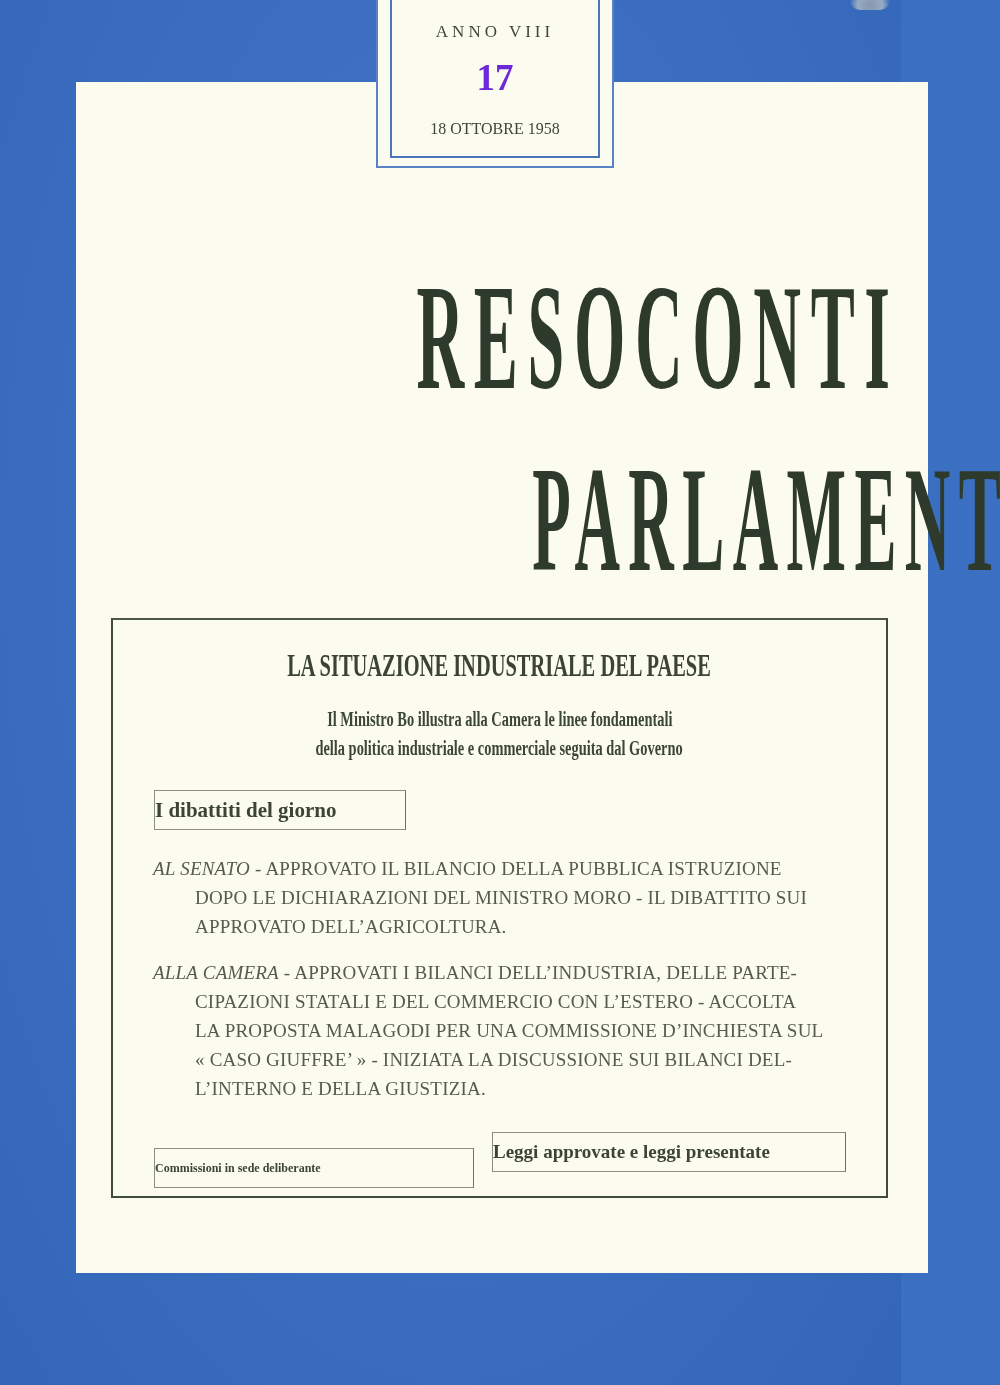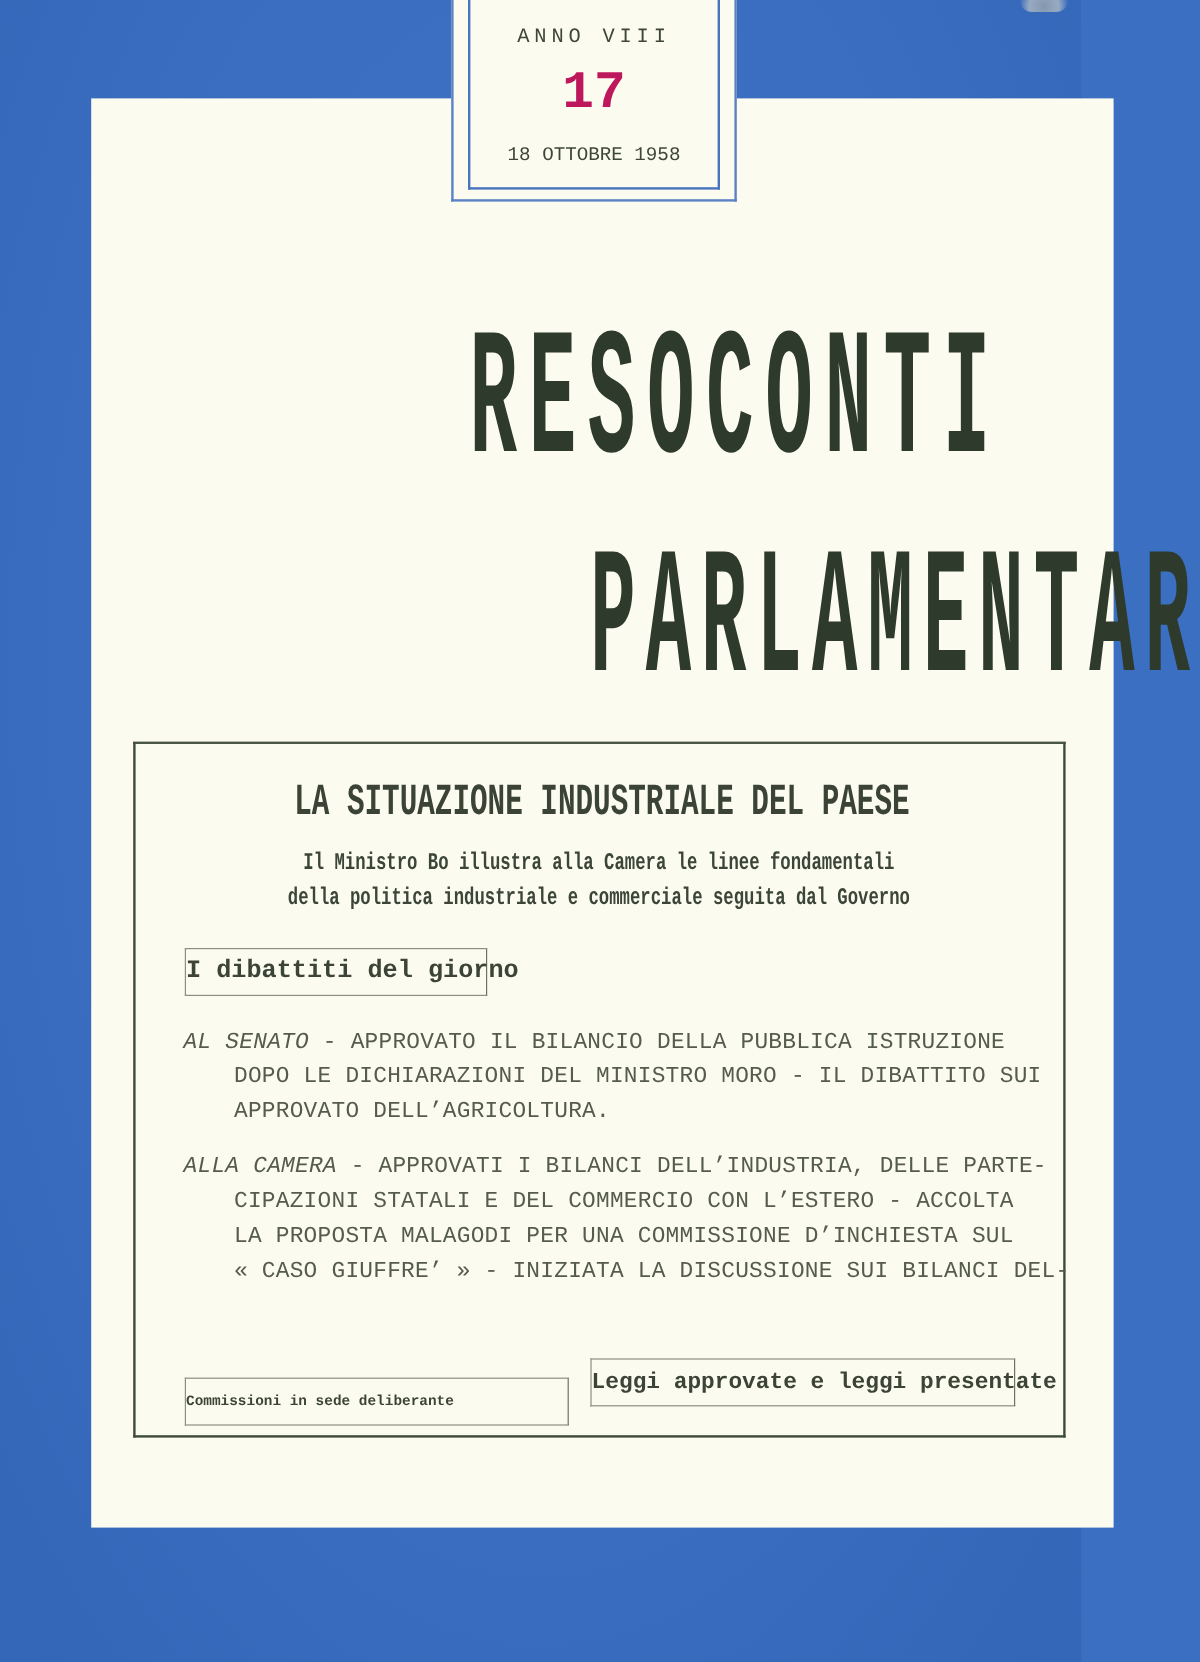--- a/index.html
+++ b/index.html
@@ -1,32 +1,32 @@
 <!DOCTYPE html>
 <html><head>
 <meta charset="utf-8">
 <style>
   html,body{margin:0;padding:0;}
   body{width:1000px;height:1385px;background:#3b6fc1;position:relative;overflow:hidden;font-family:"Liberation Serif","DejaVu Serif",serif;color:#2f3a2c;}
-  .cover{position:absolute;left:0;top:0;width:901px;height:1385px;background:radial-gradient(ellipse at 50% 40%,#4376c8 0%,#3a6dbf 60%,#3466b8 100%);font-family:Liberation Mono, monospace;}
+  .cover{position:absolute;left:0;top:0;width:901px;height:1385px;background:radial-gradient(ellipse at 50% 40%,#4376c8 0%,#3a6dbf 60%,#3466b8 100%);}
   .paper{position:absolute;left:76px;top:82px;width:852px;height:1191px;background:#fcfbef;}
   .issue-tab{position:absolute;left:376px;top:0;width:238px;height:168px;background:#fcfbef;box-sizing:border-box;}
   .issue-inner{position:absolute;left:14px;top:-4px;width:210px;height:162px;border:2px solid #4a74bd;border-top:none;box-sizing:border-box;text-align:center;}
   .issue-outer{position:absolute;left:0;top:0;width:238px;height:168px;border:2px solid #5b82c5;border-top:none;box-sizing:border-box;}
   .anno{position:absolute;left:0;right:0;top:26px;font-size:17px;letter-spacing:4px;color:#3d4637;}
-  .numero{position:absolute;left:0;right:0;top:54px;font-size:44px;font-weight:bold;color:#be185d;line-height:56px;}
+  .numero{position:absolute;left:0;right:0;top:54px;font-size:37px;font-weight:bold;color:#6d28d9;line-height:56px;}
   .data{position:absolute;left:0;right:0;top:124px;font-size:16px;color:#3d4637;}
   .title{position:absolute;left:76px;width:852px;text-align:center;font-weight:bold;color:#2e3a2b;white-space:nowrap;margin-left:33px;}
   .title span{display:inline-block;transform-origin:center;}
   .t1{top:262px;font-size:150px;line-height:150px;}
   .t1 span{transform:scaleX(0.44);letter-spacing:22px;}
   .t2{top:444px;font-size:150px;line-height:150px;}
   .t2 span{transform:scaleX(0.42);letter-spacing:20px;}
   .box{position:absolute;left:111px;top:618px;width:777px;height:580px;border:2px solid #3e4a3a;border-top:2px solid #4b5548;box-sizing:border-box;}
-  .headline{position:absolute;left:0;right:0;top:28px;text-align:center;font-size:37px;font-weight:bold;white-space:nowrap;color:#3a4336;}
+  .headline{position:absolute;left:0;right:0;top:28px;text-align:center;font-size:31px;font-weight:bold;white-space:nowrap;color:#3a4336;}
   .headline span{display:inline-block;transform:scaleX(0.66);}
   .sub{position:absolute;left:0;right:0;text-align:center;font-size:20px;font-weight:bold;white-space:nowrap;color:#3c4638;}
   .sub span{display:inline-block;transform:scaleX(0.72);}
   .sub1{top:88px;} .sub2{top:117px;}
   .label-box{position:absolute;border:1px solid #8a8f80;border-right:1.5px solid #6d7265;box-sizing:border-box;background:transparent;text-align:left;font-weight:bold;color:#3b4436;white-space:nowrap;cursor:pointer;}
   .lb-dibattiti{left:41px;top:170px;width:252px;height:40px;font-size:21px;line-height:38px;}
   .lb-commissioni{left:41px;top:528px;width:320px;height:40px;font-size:12px;line-height:38px;}
   .lb-leggi{left:379px;top:512px;width:354px;height:40px;font-size:19px;line-height:38px;}
   .para{position:absolute;left:40px;width:696px;font-size:19px;line-height:29px;color:#555c4b;letter-spacing:0.2px;}
   .para .lead{font-style:italic;}
@@ -68,19 +68,20 @@
       <span class="line"><span class="lead">AL SENATO</span><span> - APPROVATO IL BILANCIO DELLA PUBBLICA ISTRUZIONE</span></span>
       <span class="line ind">DOPO LE DICHIARAZIONI DEL MINISTRO MORO - IL DIBATTITO SUI</span>
       <span class="line ind">APPROVATO DELL’AGRICOLTURA.</span>
     </div>
 
     <div class="para p-camera">
       <span class="line"><span class="lead">ALLA CAMERA</span><span> - APPROVATI I BILANCI DELL’INDUSTRIA, DELLE PARTE-</span></span>
       <span class="line ind">CIPAZIONI STATALI E DEL COMMERCIO CON L’ESTERO - ACCOLTA</span>
       <span class="line ind">LA PROPOSTA MALAGODI PER UNA COMMISSIONE D’INCHIESTA SUL</span>
       <span class="line ind">« CASO GIUFFRE’ » - INIZIATA LA DISCUSSIONE SUI BILANCI DEL-</span>
+      <span class="line ind">L’INTERNO E DELLA GIUSTIZIA.</span>
     </div>
 
     <div class="label-box lb-commissioni">Commissioni in sede deliberante</div>
     <div class="label-box lb-leggi">Leggi approvate e leggi presentate</div>
   </div>
 
 </div>
 
 </body></html>

